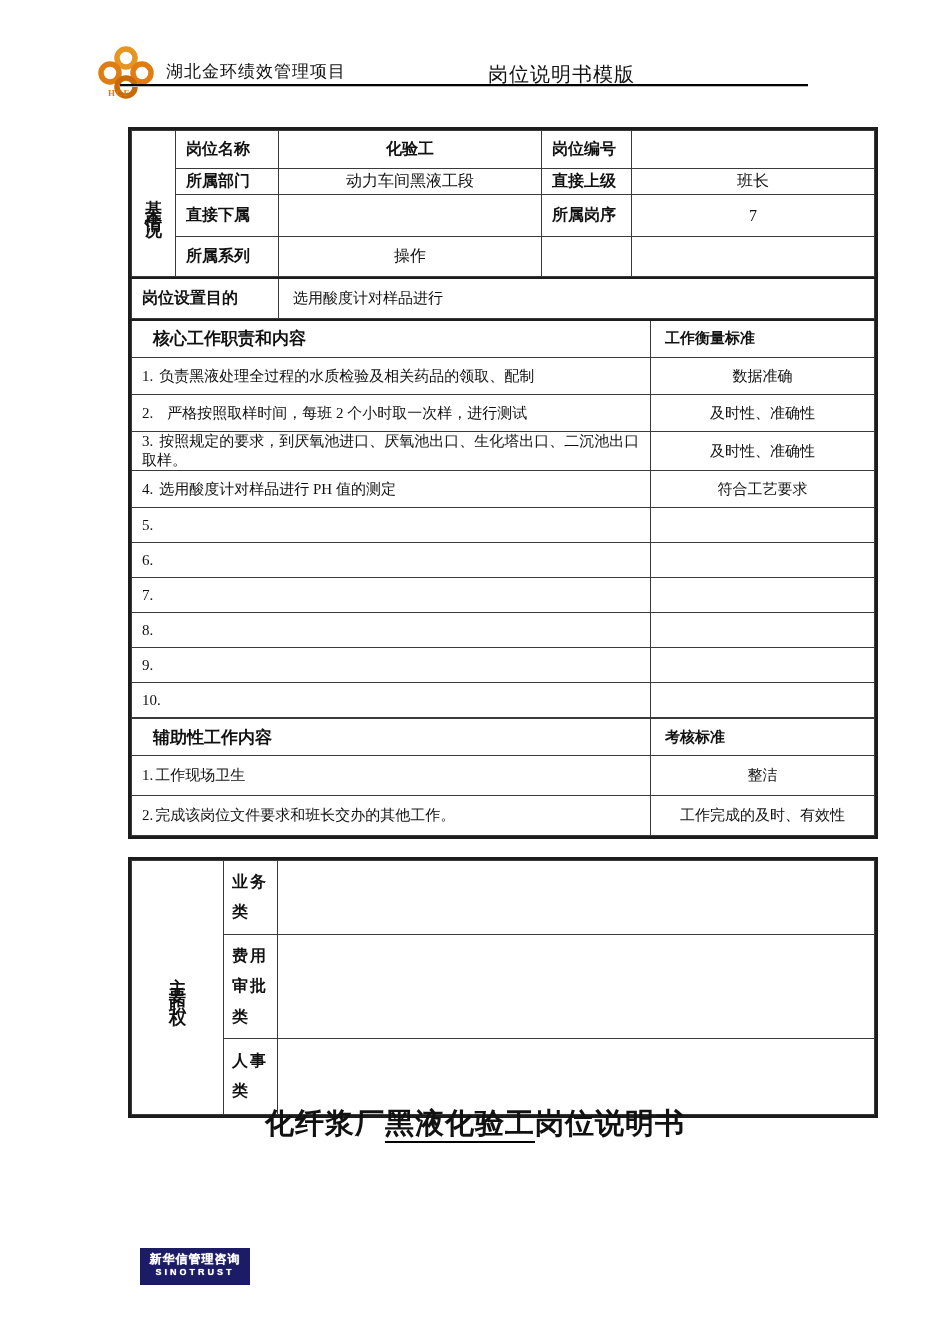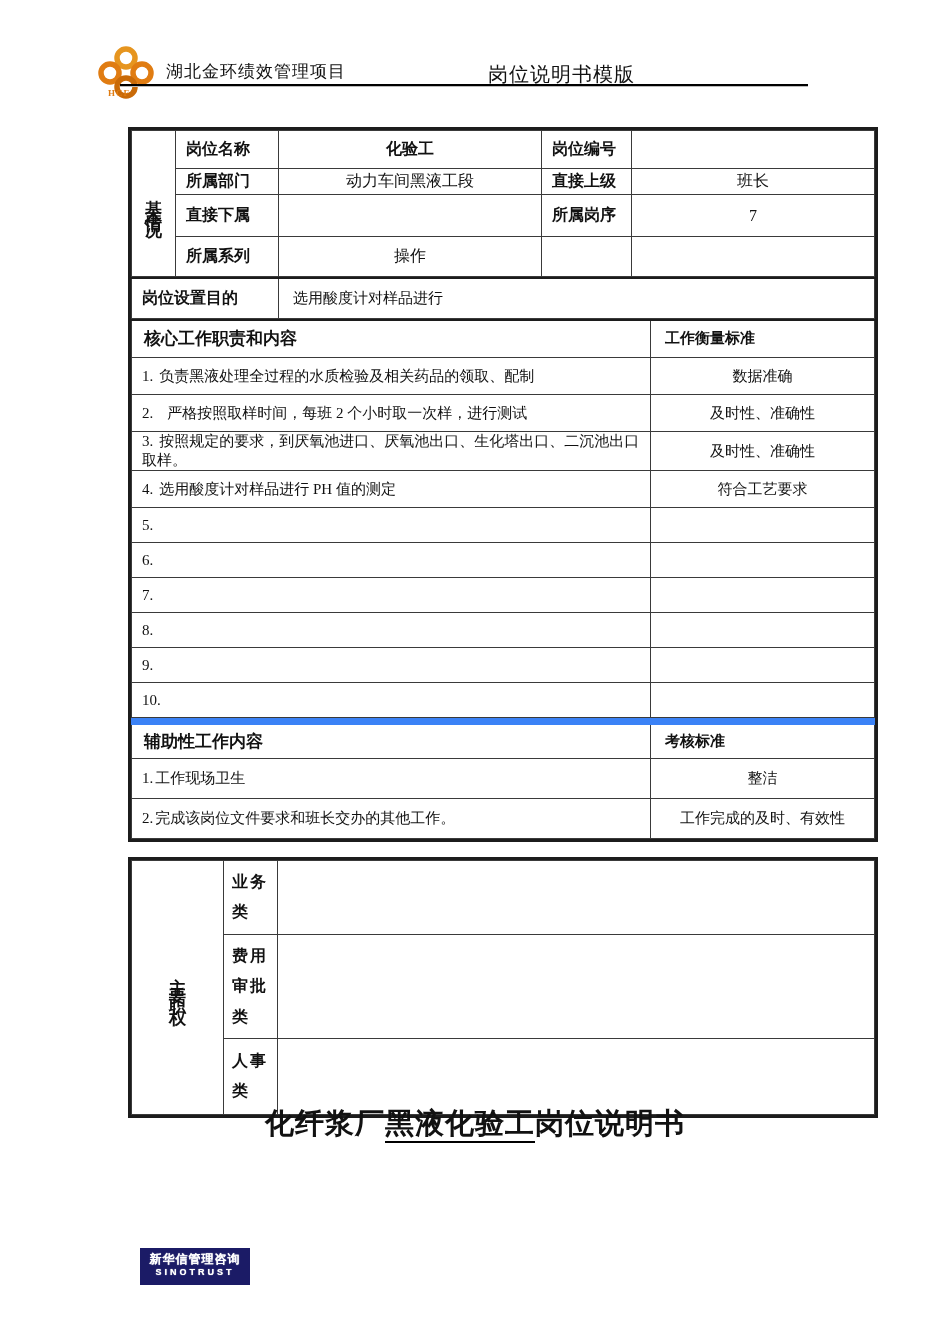--- a/index.html
+++ b/index.html
@@ -20,27 +20,27 @@
   .hdr-rule{position:absolute;left:120px;top:84px;width:688px;height:0;
     border-top:2px solid #000;border-bottom:1px solid #bbb;}
 
   
   .tbl-wrap{position:absolute;left:128px;width:750px;border:3px solid #1c1c1c;background:#fff;}
   .main-tbl{top:127px;}
   .auth-tbl{top:857px;}
   table{border-collapse:collapse;width:100%;table-layout:fixed;}
   td{border:1px solid #3a3a3a;padding:0 8px;vertical-align:middle;overflow:hidden;}
   .sec{border-top:2px solid #1c1c1c;}
-  .sec3{border-top:7px solid #3b82f6;}
+  .sec3{border-top:1px solid #3b82f6;}
   .lbl{font-family:"Liberation Sans",sans-serif;font-weight:bold;font-size:16px;padding-left:10px;}
   .val{text-align:center;font-size:16px;margin-top:26px;}
   .vcell{text-align:center;}
   .vtext{display:inline-block;writing-mode:vertical-rl;text-orientation:upright;
     font-family:"Liberation Sans",sans-serif;font-weight:bold;font-size:17px;letter-spacing:0.45em;}
-  .sechdr{font-family:"Liberation Sans",sans-serif;font-weight:bold;font-size:17px;padding-left:12px;}
+  .sechdr{font-family:"Liberation Sans",sans-serif;font-weight:bold;font-size:17px;padding-left:21px;}
   .sechdr-c{font-family:"Liberation Sans",sans-serif;font-weight:bold;font-size:15px;padding-left:14px;}
   .duty{font-size:15px;padding-left:10px;}
   .duty .no{margin-right:6px;}
   .std{text-align:center;font-size:15px;}
   .purpose-val{font-size:15px;padding-left:14px;text-align:left;}
   .auth-lbl{font-family:"Liberation Sans",sans-serif;font-weight:bold;font-size:16px;
     padding:6px 4px 6px 8px;line-height:1.9;letter-spacing:2px;vertical-align:middle;}
 
   
   .doc-title{position:absolute;left:0;top:1104px;width:950px;text-align:center;

